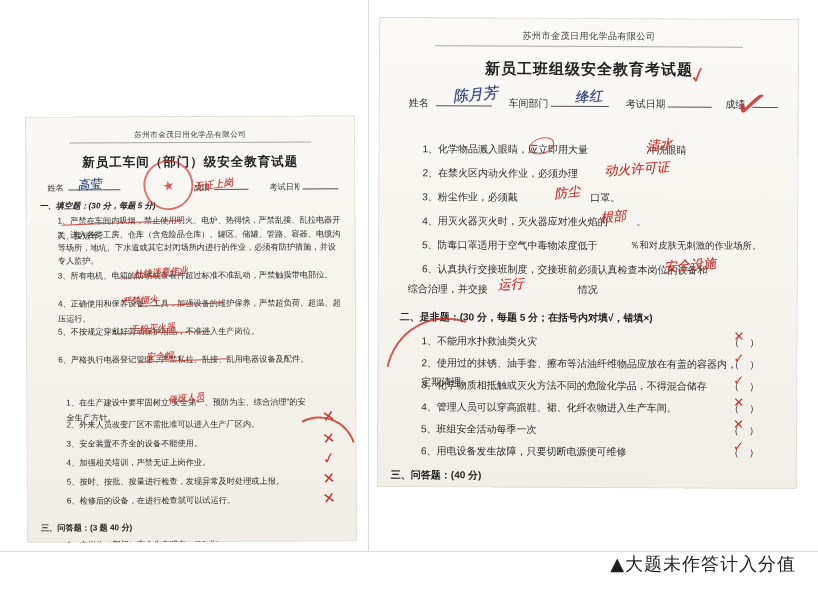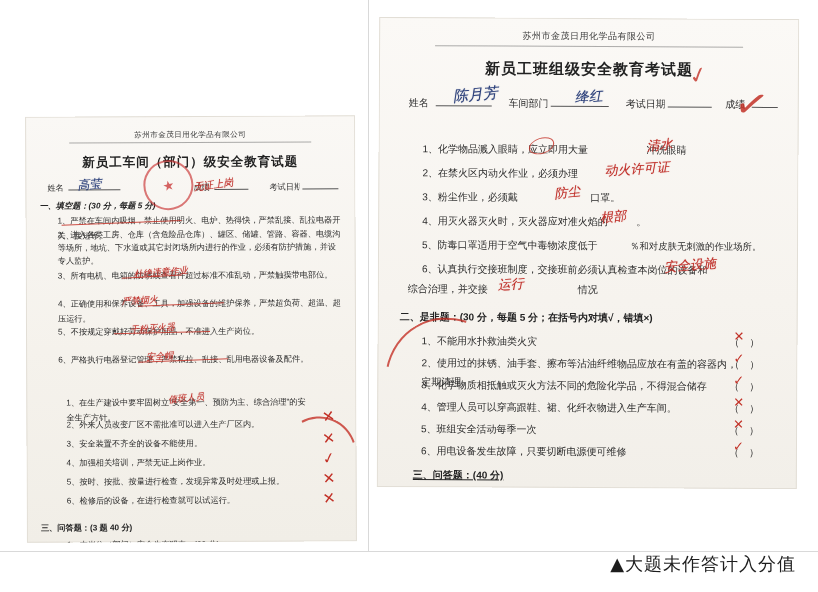--- a/index.html
+++ b/index.html
@@ -298,21 +298,21 @@
       <div class="doc-item" style="position:absolute;left:268px;top:122px;">冲洗眼睛</div>
 
       <div class="doc-item indent1" style="position:absolute;left:30px;right:16px;top:146px;">2、在禁火区内动火作业，必须办理</div>
       <div class="doc-item indent1" style="position:absolute;left:30px;right:16px;top:170px;">3、粉尘作业，必须戴</div>
       <div class="doc-item" style="position:absolute;left:212px;top:170px;">口罩。</div>
 
       <div class="doc-item indent1" style="position:absolute;left:30px;right:16px;top:194px;">4、用灭火器灭火时，灭火器应对准火焰的</div>
       <div class="doc-item" style="position:absolute;left:258px;top:194px;">。</div>
 
       <div class="doc-item indent1" style="position:absolute;left:30px;right:16px;top:218px;">5、防毒口罩适用于空气中毒物浓度低于</div>
-      <div class="doc-item" style="position:absolute;left:252px;top:218px;font-size:9.4px;">％和对皮肤无刺激的作业场所。</div>
+      <div class="doc-item" style="position:absolute;left:252px;top:218px;font-size:9.4px;font-family:Liberation Serif, serif;">％和对皮肤无刺激的作业场所。</div>
 
       <div class="doc-item indent1" style="position:absolute;left:30px;right:16px;top:242px;">6、认真执行交接班制度，交接班前必须认真检查本岗位的设备和</div>
       <div class="doc-item" style="position:absolute;left:30px;top:262px;">综合治理，并交接</div>
       <div class="doc-item" style="position:absolute;left:200px;top:262px;">情况</div>
 
       <div class="doc-section" style="position:absolute;left:22px;top:290px;">二、是非题：(30 分，每题 5 分；在括号内对填√，错填×)</div>
 
       <div class="doc-item indent1" style="position:absolute;left:30px;right:60px;top:314px;">1、不能用水扑救油类火灾</div>
       <div class="doc-item indent1" style="position:absolute;left:30px;right:60px;top:336px;">2、使用过的抹锈、油手套、擦布等沾油纤维物品应放在有盖的容器内，定期清理。</div>
       <div class="doc-item indent1" style="position:absolute;left:30px;right:60px;top:358px;">3、化学物质相抵触或灭火方法不同的危险化学品，不得混合储存</div>
@@ -320,21 +320,21 @@
       <div class="doc-item indent1" style="position:absolute;left:30px;right:60px;top:402px;">5、班组安全活动每季一次</div>
       <div class="doc-item indent1" style="position:absolute;left:30px;right:60px;top:424px;">6、用电设备发生故障，只要切断电源便可维修</div>
 
       <div class="doc-item" style="position:absolute;left:352px;top:314px;">（　）</div>
       <div class="doc-item" style="position:absolute;left:352px;top:336px;">（　）</div>
       <div class="doc-item" style="position:absolute;left:352px;top:358px;">（　）</div>
       <div class="doc-item" style="position:absolute;left:352px;top:380px;">（　）</div>
       <div class="doc-item" style="position:absolute;left:352px;top:402px;">（　）</div>
       <div class="doc-item" style="position:absolute;left:352px;top:424px;">（　）</div>
 
-      <div class="doc-section" style="position:absolute;left:36px;top:448px;text-decoration:underline;">三、问答题：(40 分)</div>
+      <div class="doc-section" style="position:absolute;left:14px;top:448px;">三、问答题：(40 分)</div>
       <div class="doc-item indent2" style="position:absolute;left:30px;right:16px;top:468px;">1、述出本岗位的安全操作规程。安全注意事项。</div>
 
       <div class="ink ink-blue" style="left:74px;top:68px;font-size:15px;transform:rotate(-6deg);">陈月芳</div>
       <div class="ink ink-blue" style="left:196px;top:70px;font-size:14px;transform:rotate(-4deg);">绛红</div>
 
       <div class="ink ink-red" style="left:268px;top:118px;font-size:13px;transform:rotate(-5deg);">清水</div>
       <div class="ink ink-red" style="left:226px;top:142px;font-size:13px;transform:rotate(-4deg);">动火许可证</div>
       <div class="ink ink-red" style="left:176px;top:166px;font-size:13px;transform:rotate(-6deg);">防尘</div>
       <div class="ink ink-red" style="left:222px;top:190px;font-size:13px;transform:rotate(-5deg);">根部</div>
       <div class="ink ink-red" style="left:286px;top:238px;font-size:13px;transform:rotate(-5deg);">安全设施</div>

